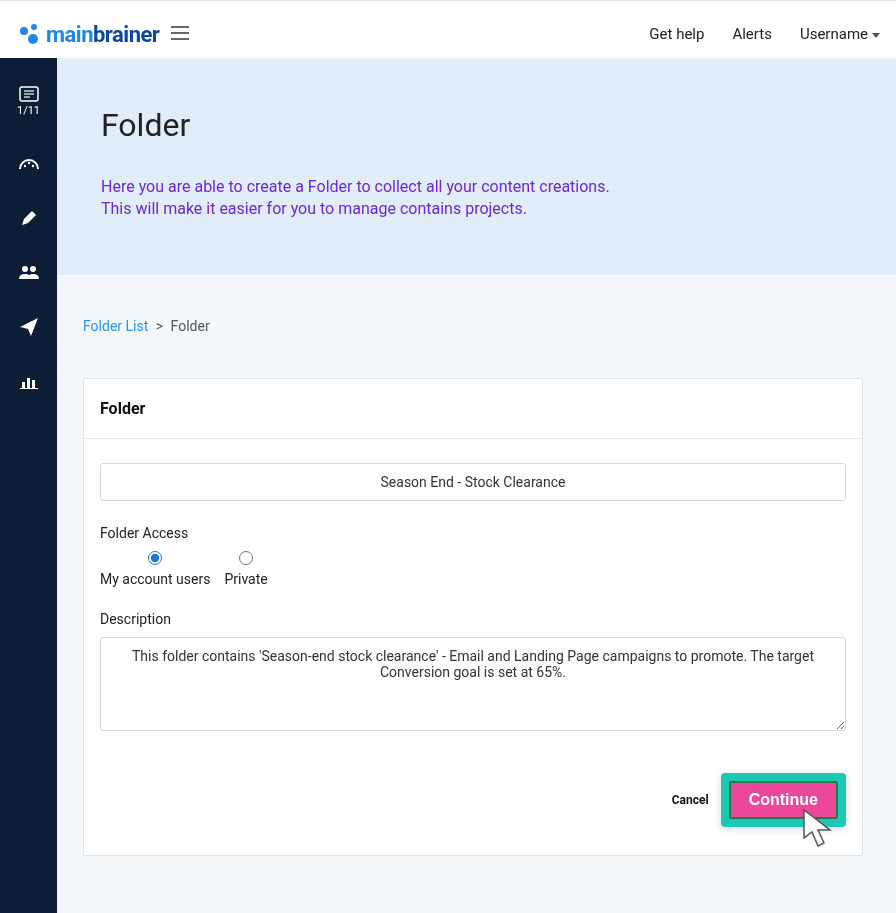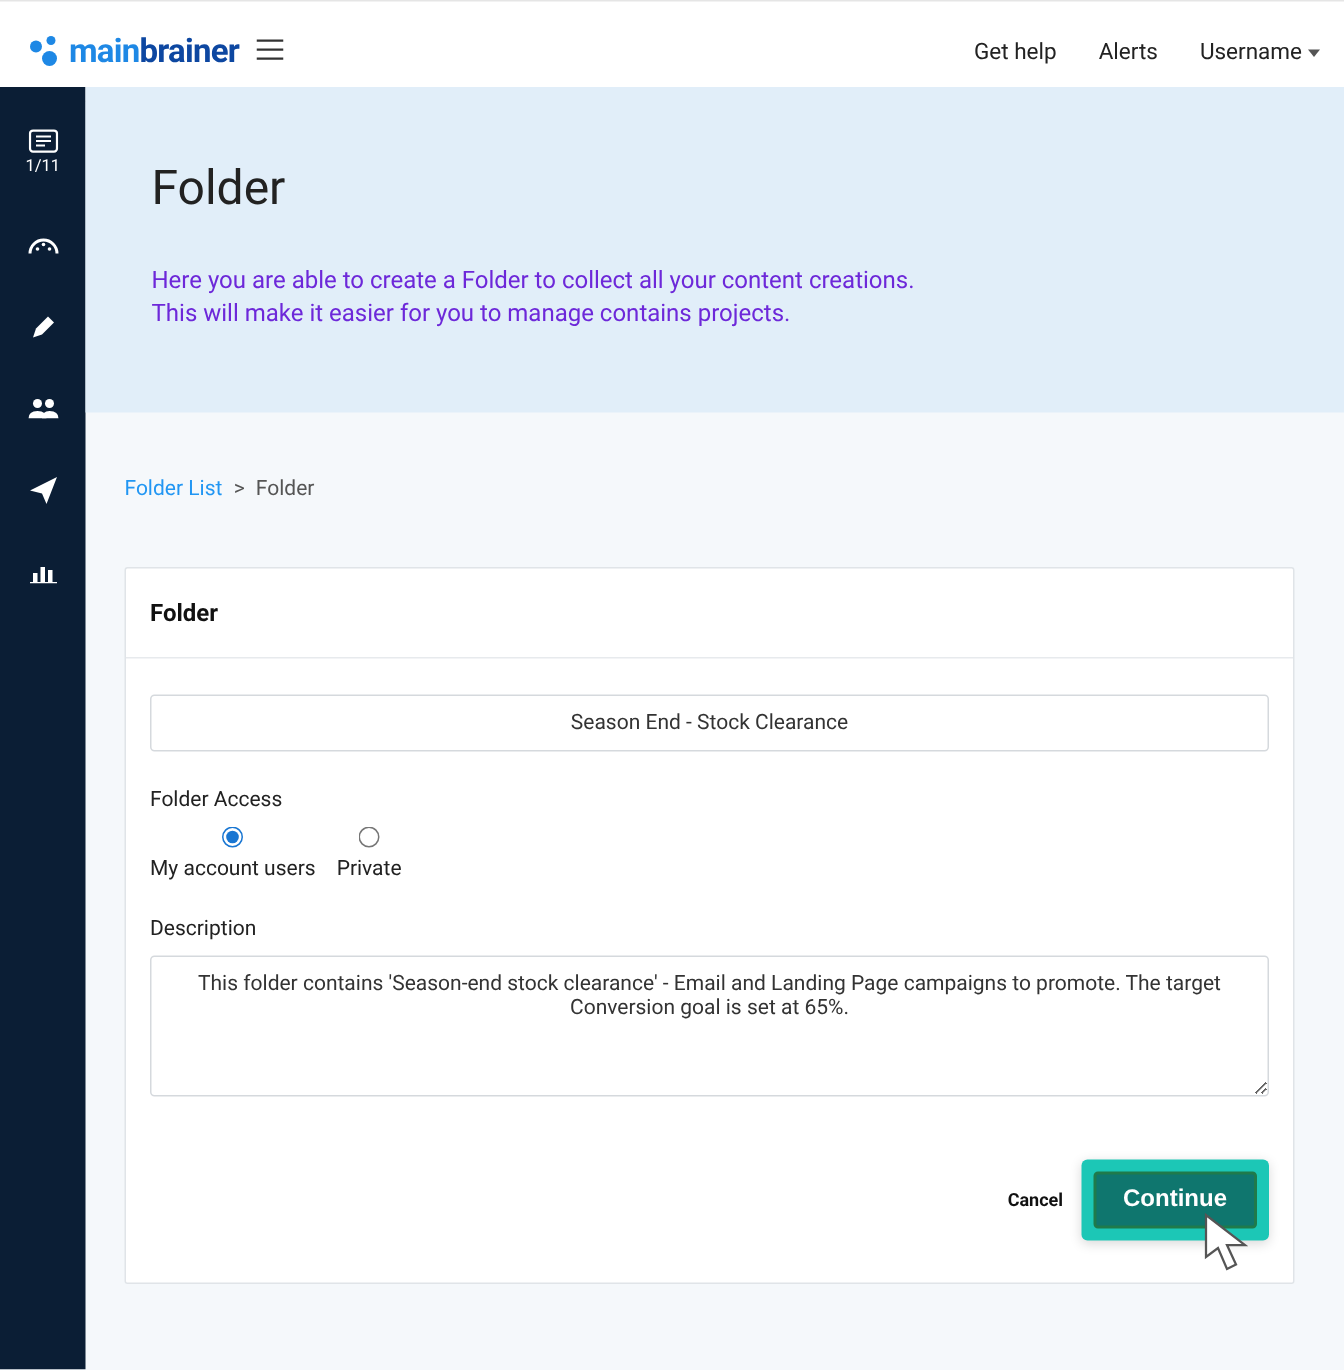--- a/index.html
+++ b/index.html
@@ -194,21 +194,21 @@
       cursor: pointer;
     }
     .continue-wrap {
       position: relative;
       background: #1cc7b6;
       padding: 8px;
       border-radius: 4px;
       box-shadow: 0 2px 8px rgba(0,0,0,0.15);
     }
     .btn-continue {
-      background: #0f766e;
+      background: #ec4899;
       color: #fff;
       border: 2px solid #1f7a4b;
       padding: 8px 18px;
       font-size: 16px;
       font-weight: 700;
       border-radius: 3px;
       cursor: pointer;
     }
     .cursor-pointer-svg {
       position: absolute;

